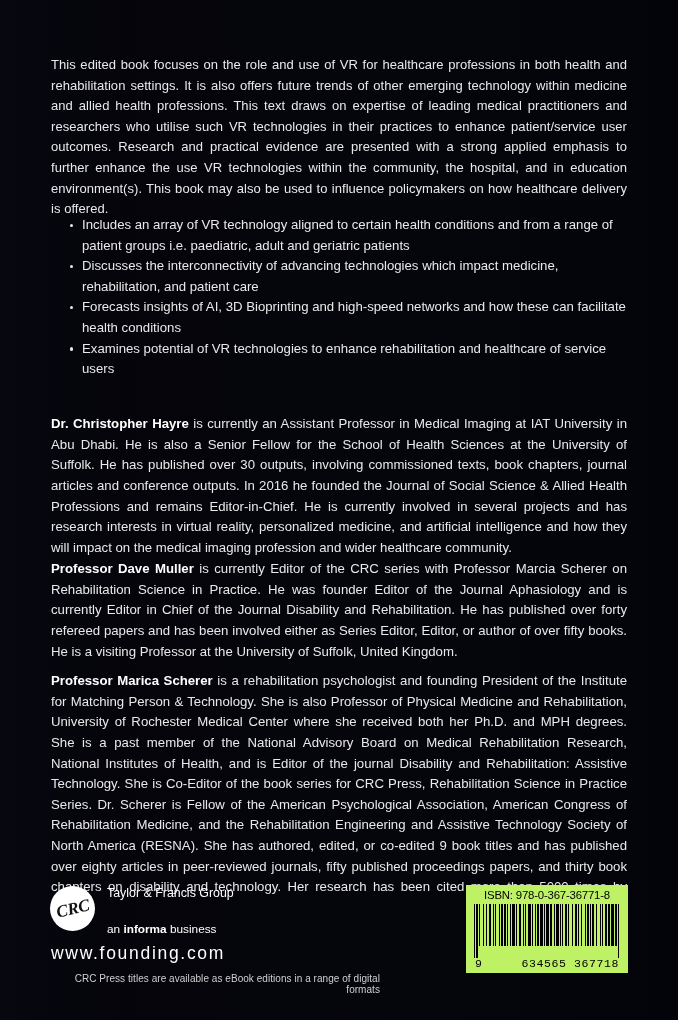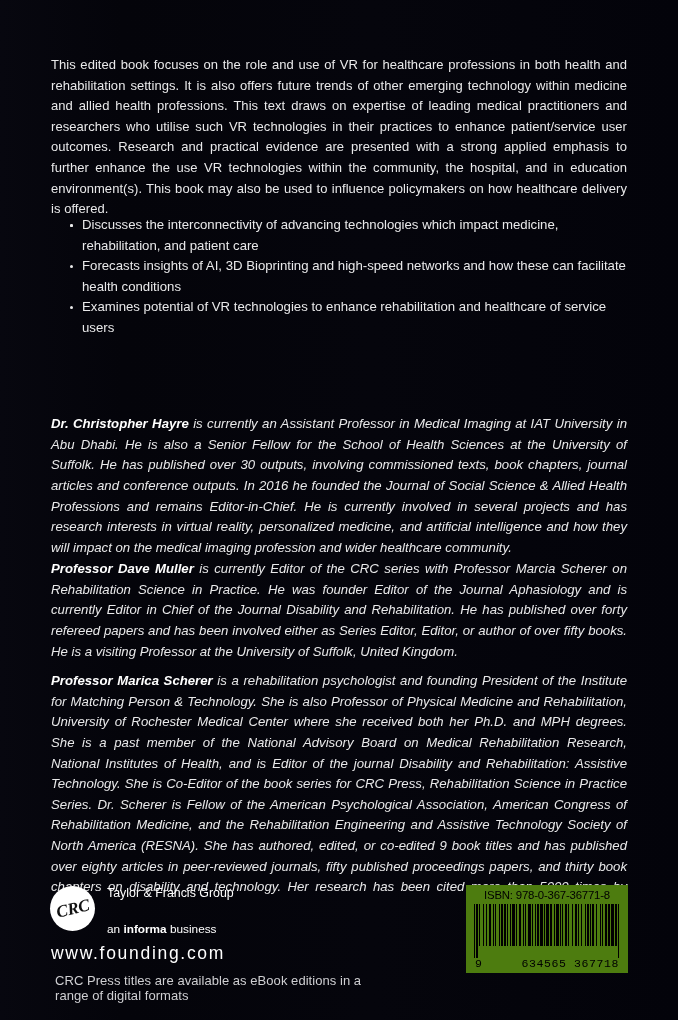--- a/index.html
+++ b/index.html
@@ -76,21 +76,20 @@
 
   .bio {
     position: absolute;
     left: 51px;
     width: 576px;
     color: #e9e9ea;
     font-size: 13.2px;
     line-height: 20.6px;
     text-align: justify;
     text-justify: inter-word;
-    font-style: italic;
   }
   .bio .name {
     font-weight: bold;
     color: #ffffff;
   }
   #bio-hayre  { top: 401px; }
   #bio-muller { top: 546px; }
   #bio-scherer{ top: 658px; }
 
   
@@ -152,34 +151,35 @@
 
   .pub-url {
     color: #ffffff;
     font-size: 17.5px;
     letter-spacing: 1.7px;
     margin-top: 6px;
     margin-left: 1px;
   }
   .pub-foot {
     color: #cfcfd2;
-    font-size: 13px;
+    font-size: 10px;
     letter-spacing: 0.05px;
     margin-top: 9px;
     margin-left: 5px;
+    text-align: right;
   }
 
   
   .barcode-box {
     position: absolute;
     left: 466px;
     top: 885px;
     width: 162px;
     height: 88px;
-    background: #4d7c0f;
+    background: #bef264;
     box-sizing: border-box;
     padding: 4px 6px 3px 6px;
     display: flex;
     flex-direction: column;
   }
   .isbn-text {
     color: #000000;
     font-size: 11.4px;
     line-height: 13px;
     text-align: center;
@@ -217,21 +217,21 @@
 </head>
 <body>
 
 <div id="cover">
   <div class="content">
 
     <p class="blurb">This edited book focuses on the role and use of VR for healthcare professions in both health and rehabilitation settings. It is also offers future trends of other emerging technology within medicine and allied health professions. This text draws on expertise of leading medical practitioners and researchers who utilise such VR technologies in their practices to enhance patient/service user outcomes. Research and practical evidence are presented with a strong applied emphasis to further enhance the use VR technologies within the community, the hospital, and in education environment(s). This book may also be used to influence policymakers on how healthcare delivery is offered.</p>
 
     <ul class="features">
       <li>
-        <span class="dot"></span>
+        <span class="dot"></span><span>Includes an array of VR technology aligned to certain health conditions and from a range of patient groups i.e. paediatric, adult and geriatric patients</span>
       </li>
       <li>
         <span class="dot"></span><span>Discusses the interconnectivity of advancing technologies which impact medicine, rehabilitation, and patient care</span>
       </li>
       <li>
         <span class="dot"></span><span>Forecasts insights of AI, 3D Bioprinting and high-speed networks and how these can facilitate health conditions</span>
       </li>
       <li>
         <span class="dot"></span><span>Examines potential of VR technologies to enhance rehabilitation and healthcare of service users</span>
       </li>

